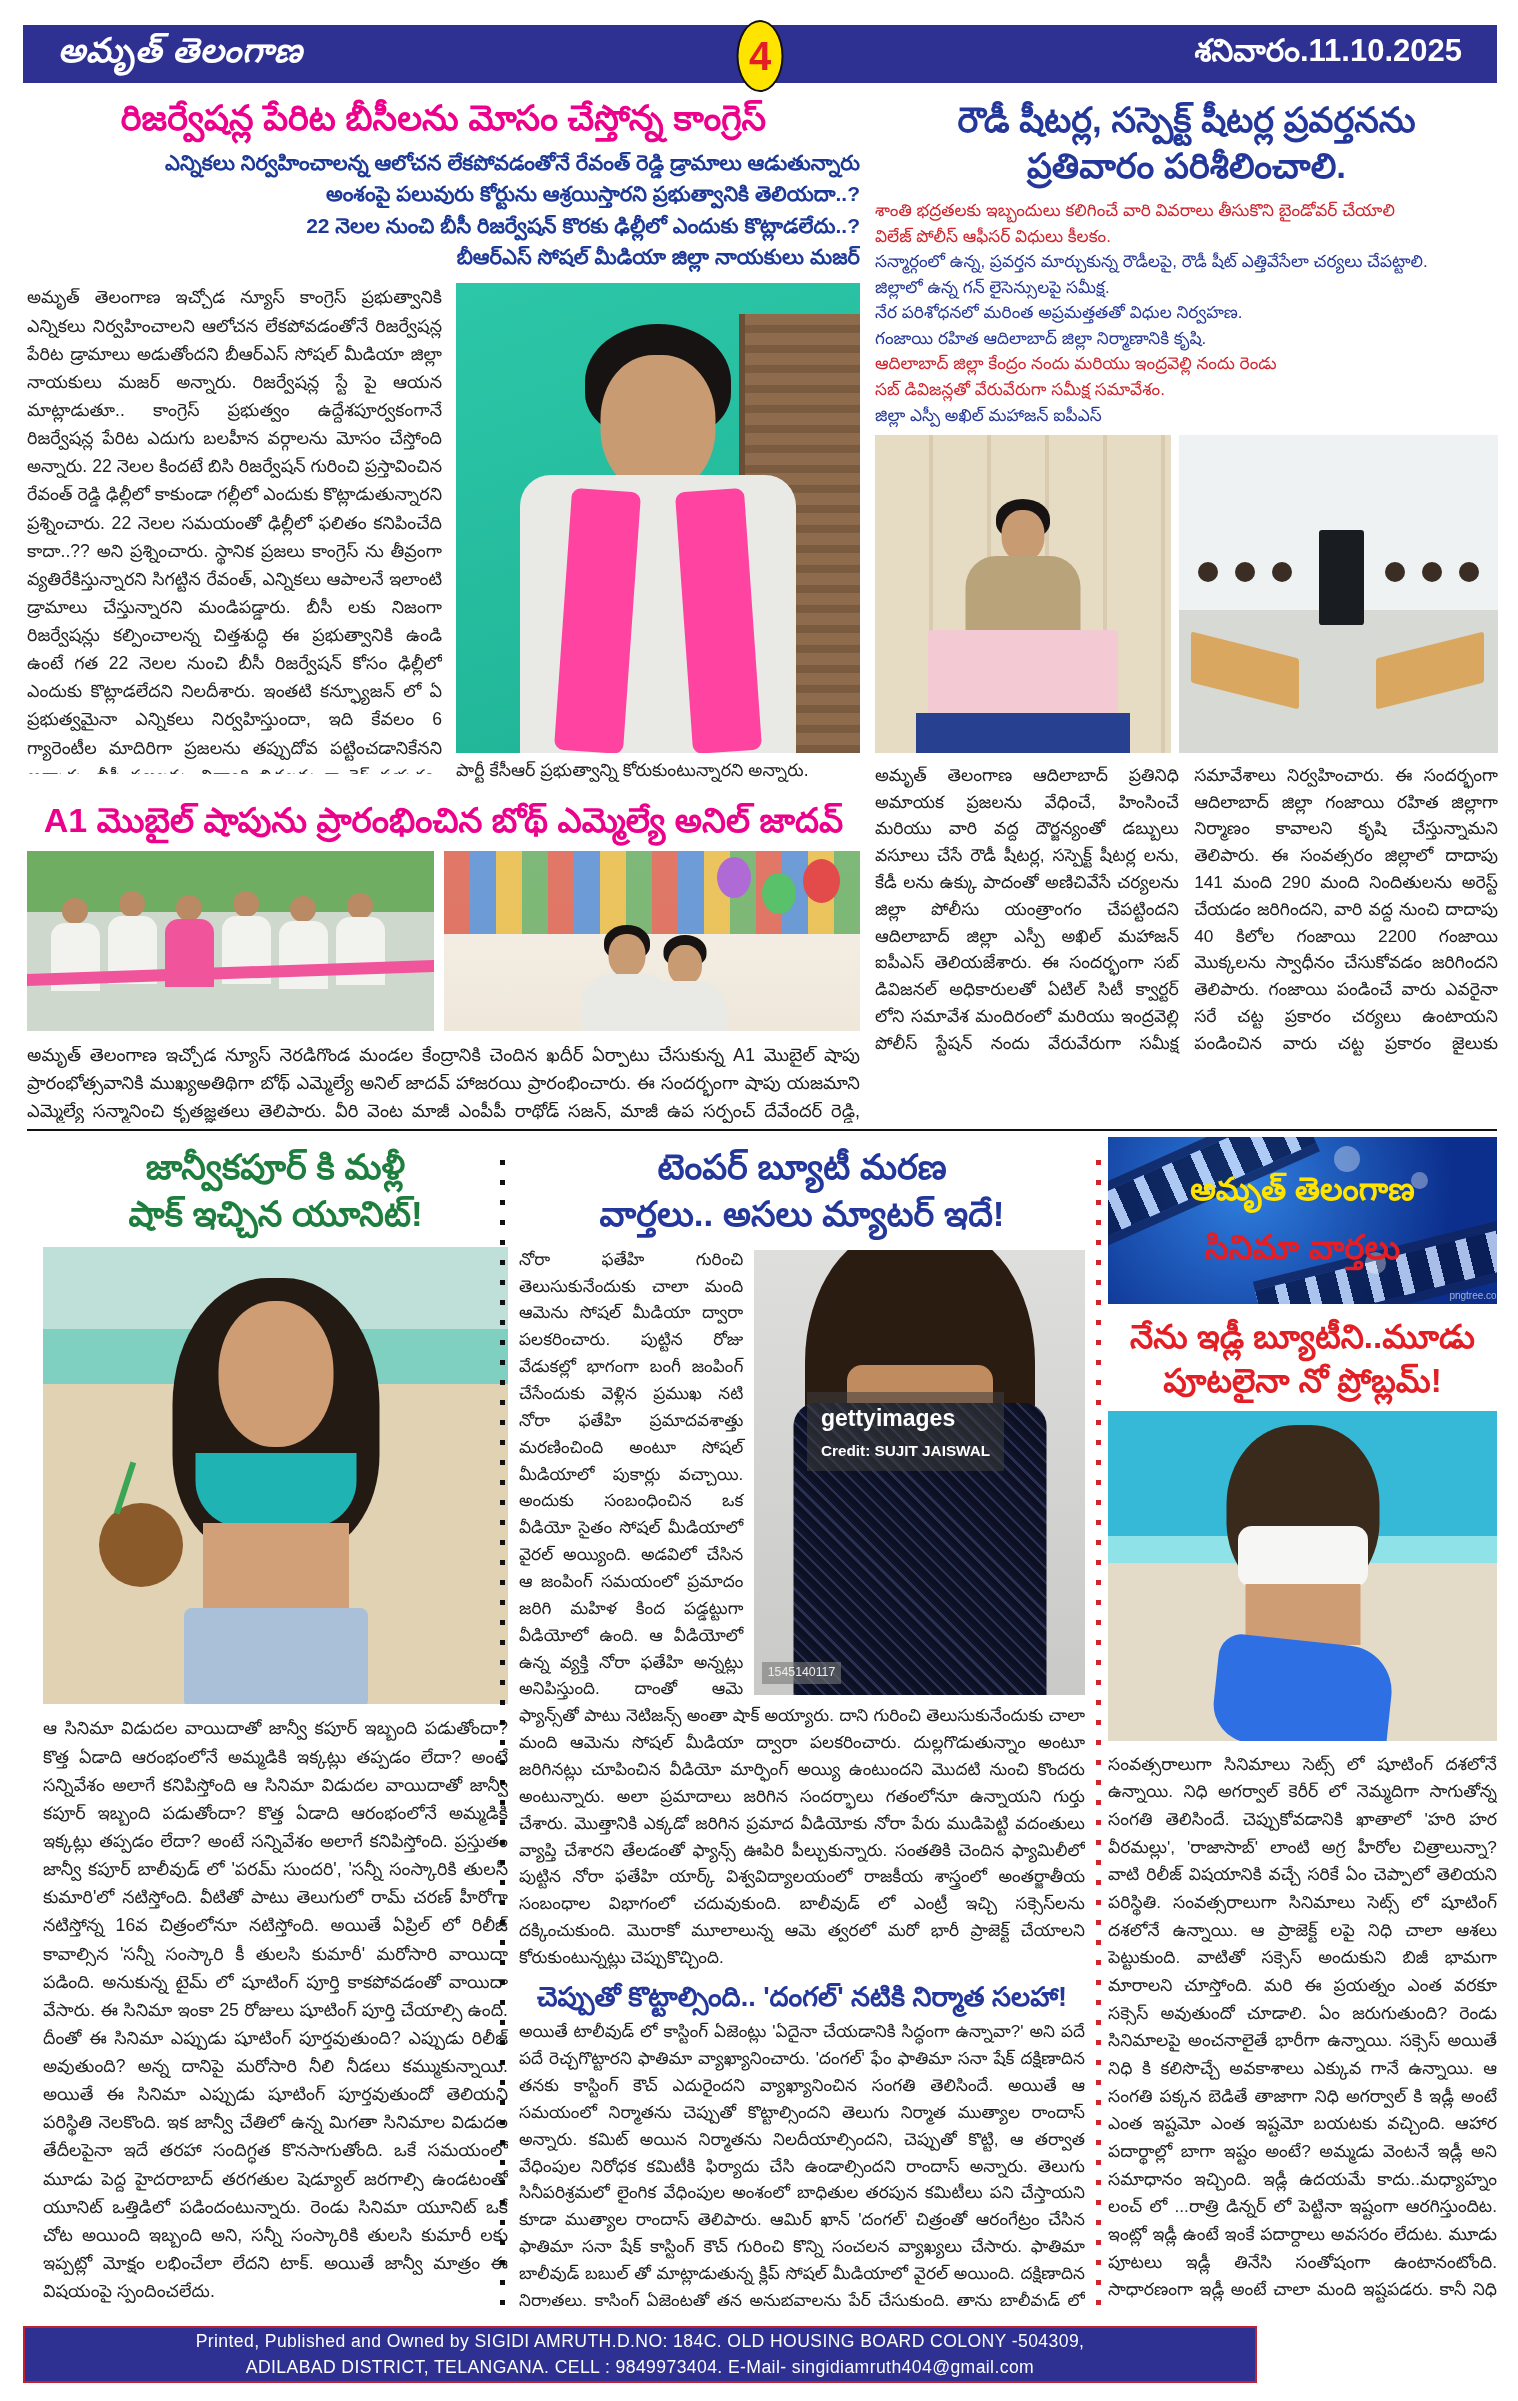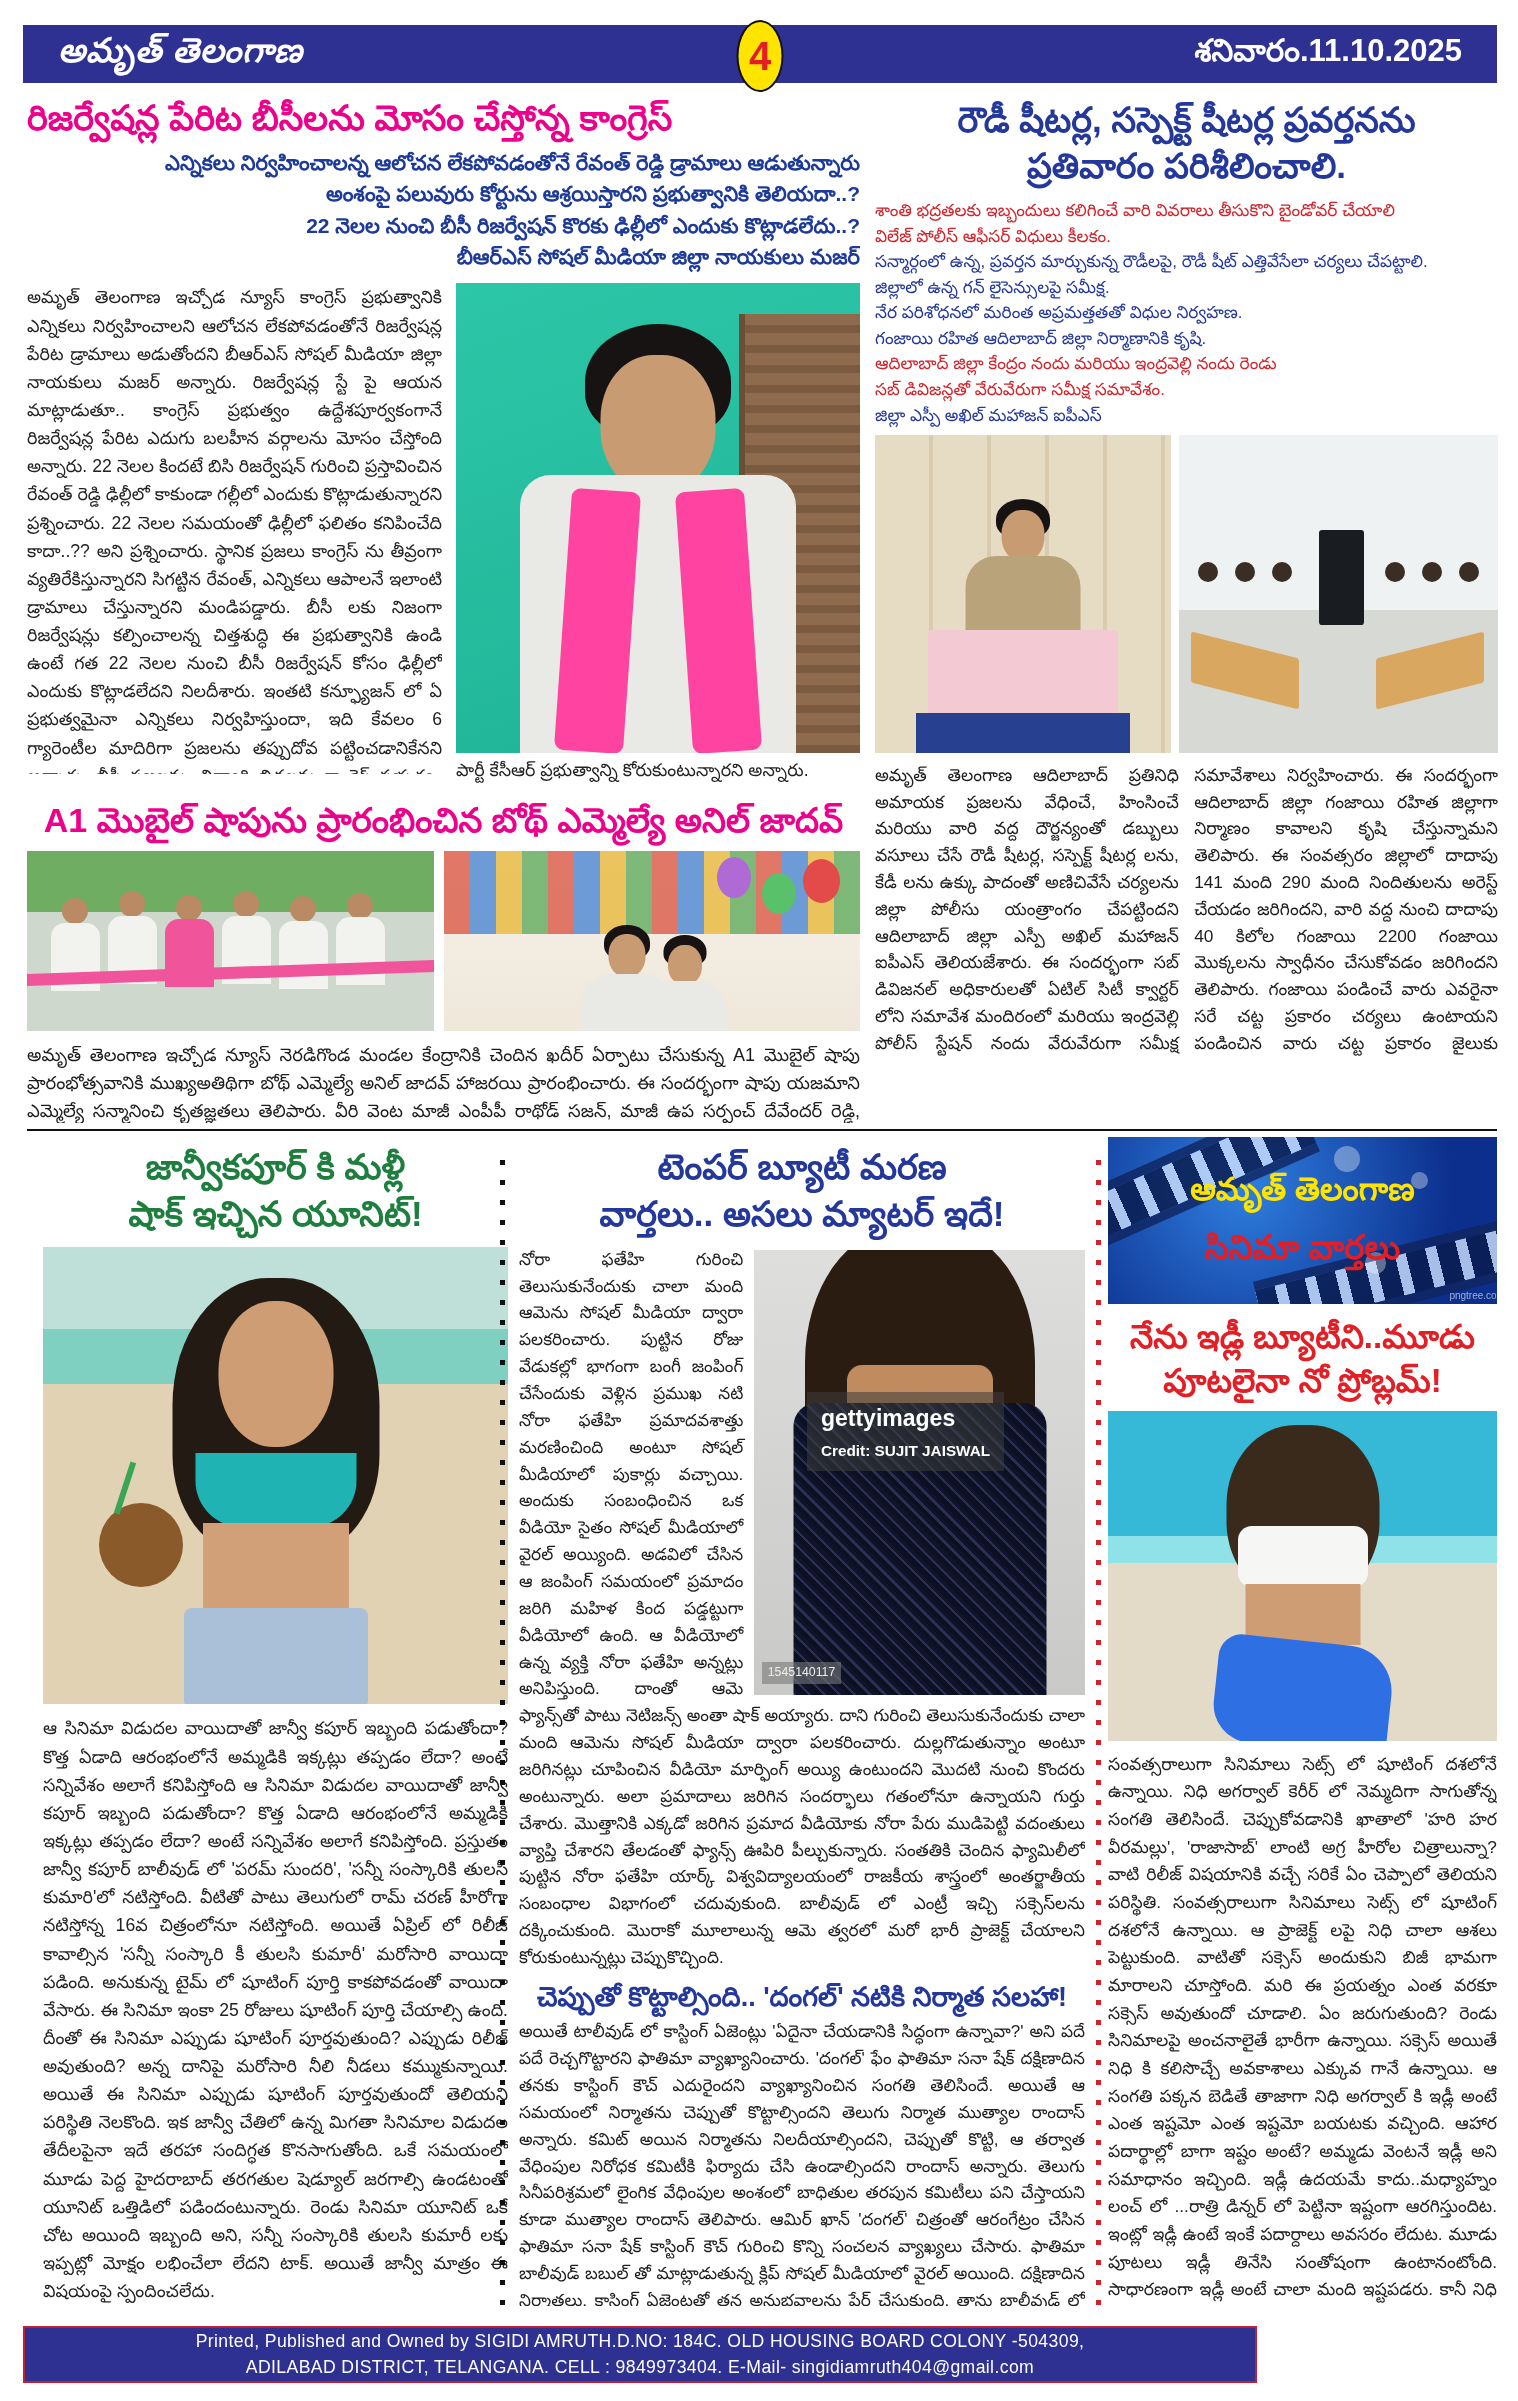--- a/index.html
+++ b/index.html
@@ -11,21 +11,21 @@
   .mast-title{color:#ffffff;font-size:34px;font-weight:bold;font-style:italic;letter-spacing:0.8px;}
   .page-badge{position:absolute;left:50%;top:-4.6px;transform:translateX(-50%);width:43px;height:68px;
               background:#ffe400;border:2.3px solid #111;border-radius:50%;display:flex;align-items:center;justify-content:center;}
   .page-badge span{color:#e31e25;font-size:40px;font-weight:bold;}
   .mast-date{color:#ffffff;font-size:31px;font-weight:bold;}
   
   .body-text{font-size:17.6px;line-height:1.6;text-align:justify;color:#222;}
   .indent{text-indent:32px;}
   
   .bc{position:absolute;left:27px;top:97px;width:833px;height:687px;overflow:hidden;}
-  .bc h1{margin:0;font-size:35px;line-height:1.2;color:#ec008c;font-weight:bold;}
+  .bc h1{margin:0;font-size:35px;line-height:1.2;color:#ec008c;text-align:center;font-weight:bold;}
   .bc .subs{margin-top:7.7px;}
   .bc .subs div{font-size:21px;line-height:1.5;font-weight:bold;color:#1d3a99;text-align:right;}
   .bc .row{display:flex;gap:14px;margin-top:10.7px;}
   .bc .txt{flex:1;height:491px;overflow:hidden;}
   .bc .pcol{width:404px;flex:none;}
   .bc .caption{font-size:17.6px;line-height:1.35;margin-top:6.1px;color:#222;}
   
   .photo{position:relative;overflow:hidden;background:#cccccc;}
   .ph-brs{height:470px;background:linear-gradient(160deg,#2cc7a8,#1fb295);}
   .ph-brs .door{position:absolute;right:0;top:31px;width:115px;height:439px;background:

